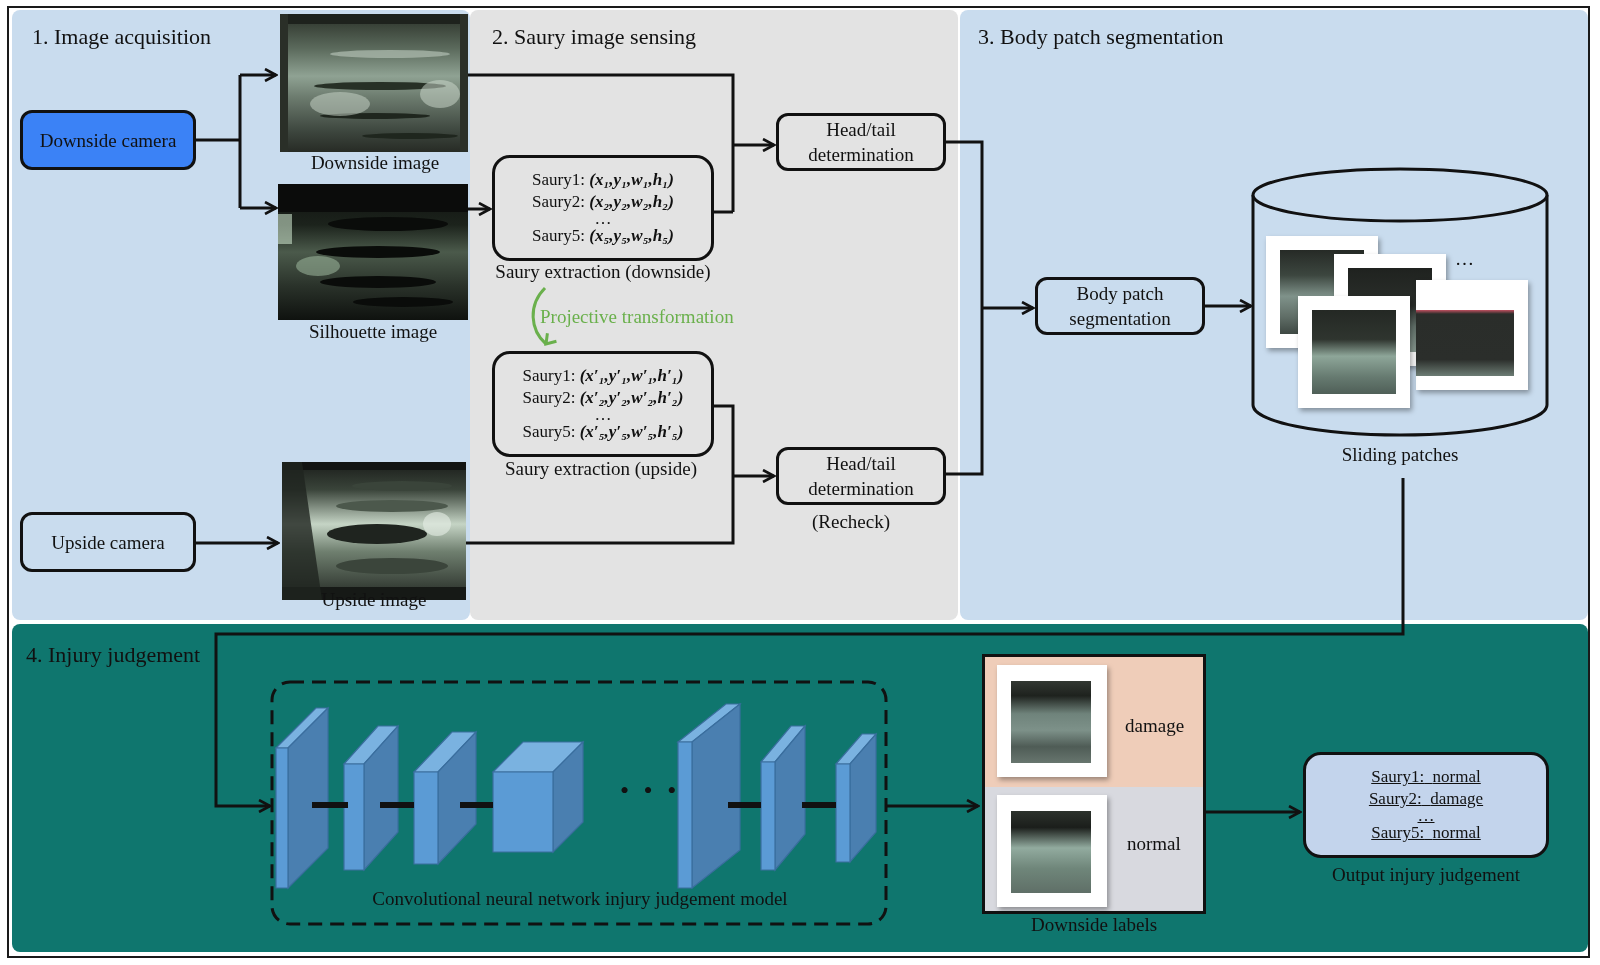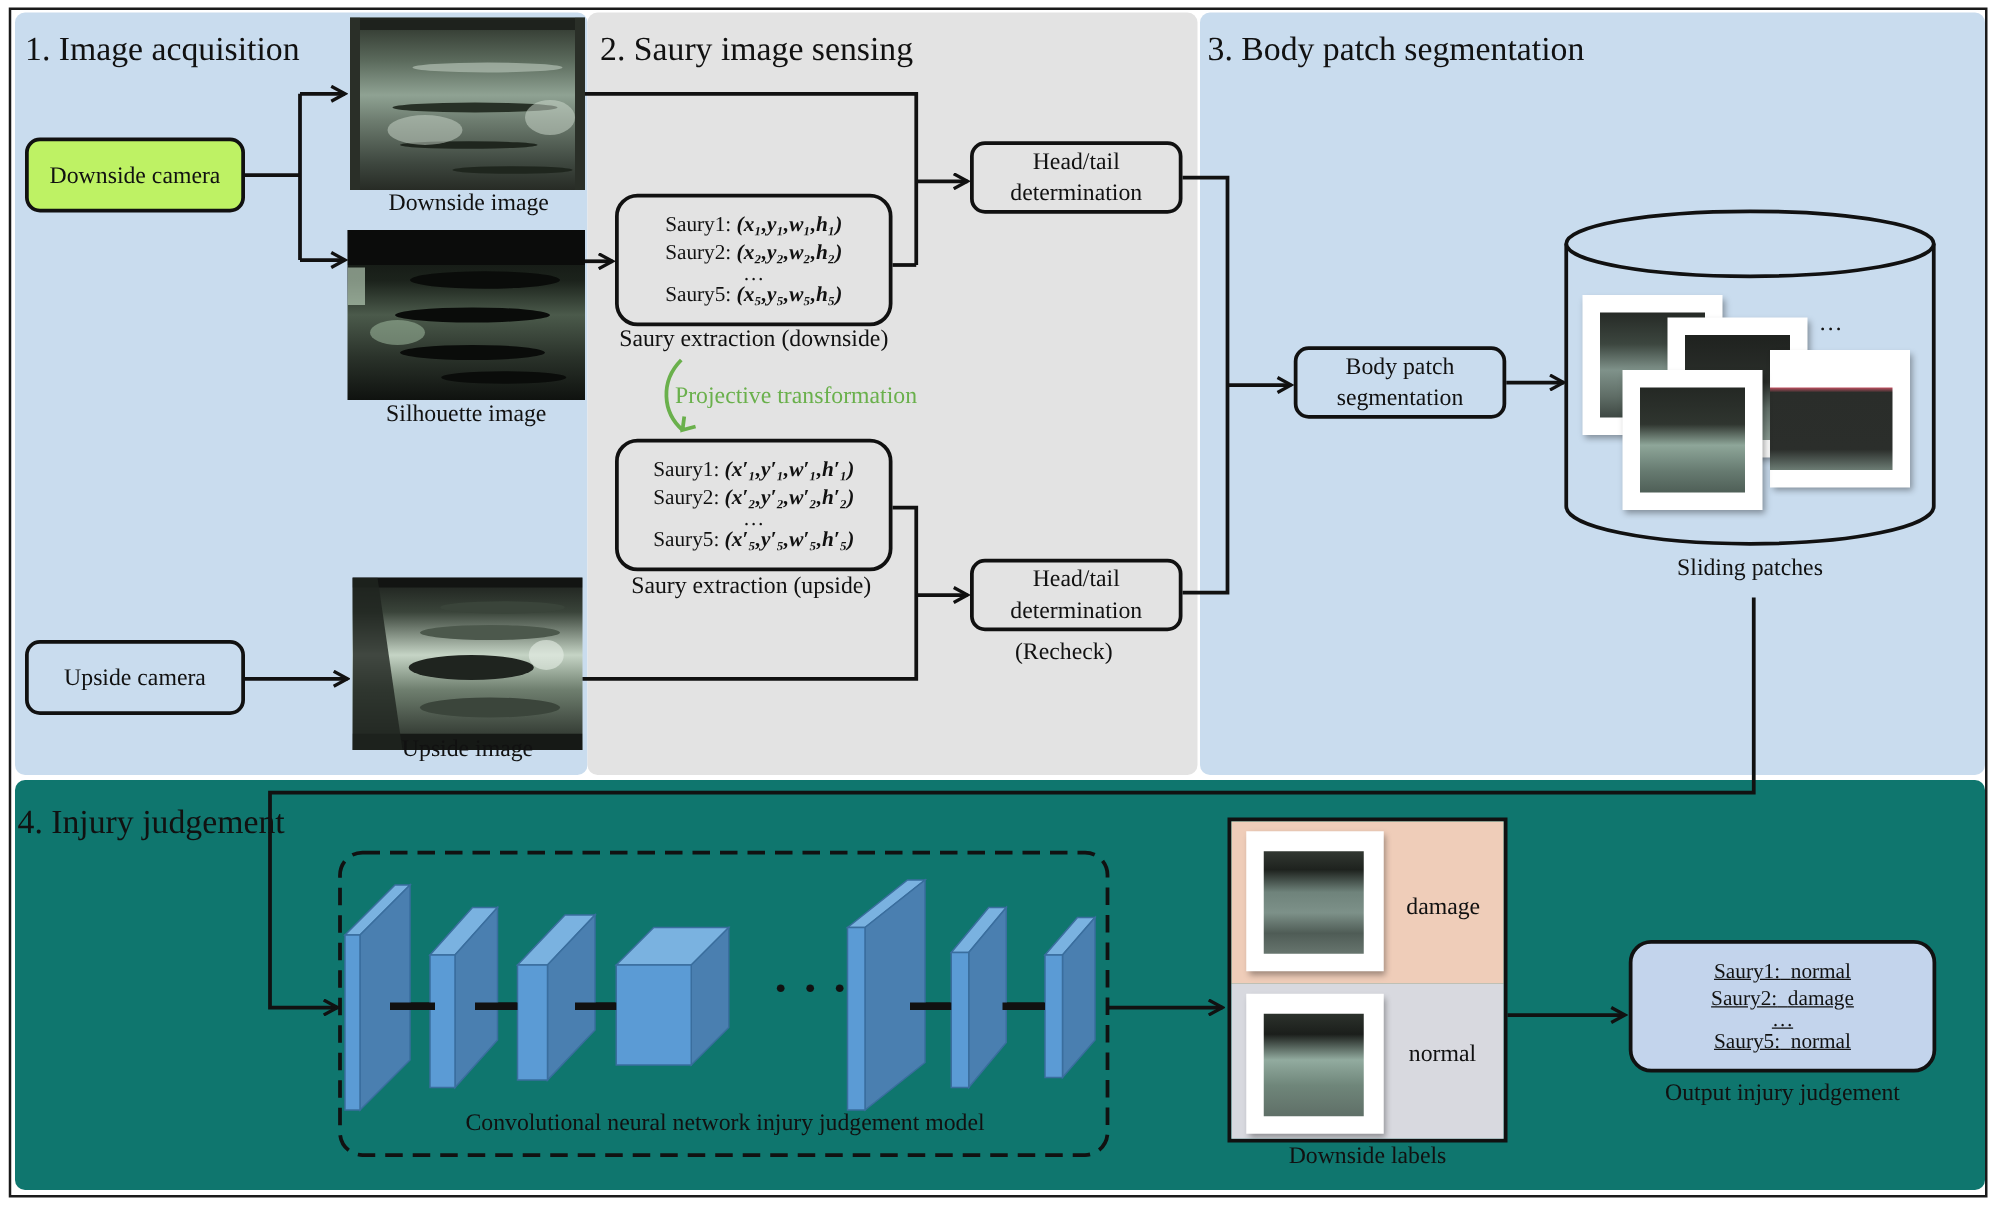--- a/index.html
+++ b/index.html
@@ -3,21 +3,21 @@
 <meta charset="utf-8">
 <style>
   html,body{margin:0;padding:0;background:#ffffff;}
   body{width:1600px;height:965px;position:relative;overflow:hidden;font-family:"Liberation Serif","DejaVu Serif",serif;color:#111;}
   .frame{position:absolute;left:7px;top:6px;width:1583px;height:952px;border:2px solid #1a1a1a;box-sizing:border-box;background:#fff;}
   .panel{position:absolute;border-radius:8px;}
   .p1{left:12px;top:10px;width:458px;height:610px;background:#c9dcee;}
   .p2{left:470px;top:10px;width:488px;height:610px;background:#e3e3e3;}
   .p3{left:960px;top:10px;width:628px;height:610px;background:#c9dcee;}
   .p4{left:12px;top:624px;width:1576px;height:328px;background:#0f766e;}
-  .ptitle{position:absolute;font-size:27px;white-space:nowrap;}
+  .ptitle{position:absolute;font-size:22px;white-space:nowrap;margin-left:12px;}
   .box{position:absolute;border:3px solid #111;border-radius:12px;box-sizing:border-box;display:flex;align-items:center;justify-content:center;text-align:center;font-size:19px;line-height:25px;}
   .lbl{position:absolute;font-size:19px;white-space:nowrap;text-align:center;}
   .photo{position:absolute;overflow:hidden;}
   .coords{font-family:"Liberation Serif","DejaVu Serif",serif;font-size:17px;line-height:22px;text-align:center;}
   .coords i{font-style:italic;font-weight:bold;}
   svg.wires{position:absolute;left:0;top:0;pointer-events:none;}
   .patch{position:absolute;background:#fff;box-shadow:2px 3px 5px rgba(0,0,0,0.35);}
   .patch .inner{position:absolute;}
   .green{color:#6ab04c;}
 </style>
@@ -32,21 +32,21 @@
 <div class="panel p2">
   <div class="ptitle" style="left:10px;top:14px;">2. Saury image sensing</div>
 </div>
 <div class="panel p3">
   <div class="ptitle" style="left:6px;top:14px;">3. Body patch segmentation</div>
 </div>
 <div class="panel p4">
   <div class="ptitle" style="left:2px;top:18px;">4. Injury judgement</div>
 </div>
 
-<div class="box" style="left:20px;top:110px;width:176px;height:60px;background:#bef264;">
+<div class="box" style="left:20px;top:110px;width:176px;height:60px;background:#3b82f6;">
   <span>Downside camera</span>
 </div>
 <div class="box" style="left:20px;top:512px;width:176px;height:60px;background:#c9dcee;">
   <span>Upside camera</span>
 </div>
 
 <div class="photo" style="left:280px;top:14px;width:188px;height:138px;background:linear-gradient(180deg,#2a3028 0%,#5b6a5c 25%,#8fa293 45%,#6d7c6f 60%,#3d463e 85%,#272b25 100%);">
   <svg width="188" height="138">
     <rect x="0" y="0" width="188" height="10" fill="#1e221d"></rect>
     <rect x="0" y="0" width="8" height="138" fill="#2a2f28"></rect>

